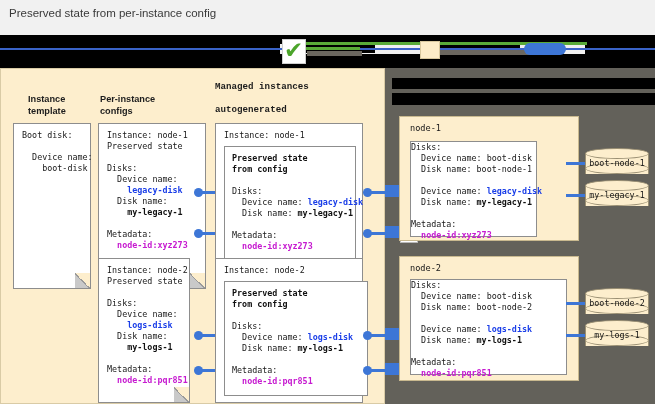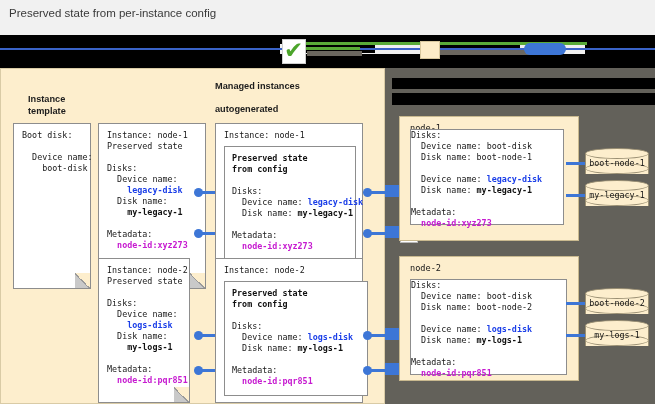--- a/index.html
+++ b/index.html
@@ -178,22 +178,26 @@
   <div class="body-area">
 
     <div class="cream-panel"></div>
     <div class="dark-panel"></div>
 
     <div class="col-head" style="left:28px;top:26px;">
       <b>Instance</b><br>
       <b>template</b>
     </div>
 
-
-    <div class="col-head" style="left:215px;top:13px;">
+    <div class="col-head" style="left:100px;top:26px;">
+      <b>Per-instance</b><br>
+      <b>configs</b>
+    </div>
+
+    <div class="col-head" style="left:215px;top:13px;font-family:Liberation Mono, monospace;">
       <b>Managed instances</b><br>
       <br>
       <b>autogenerated</b>
     </div>
 
     <div style="position:absolute;left:385px;top:10px;width:270px;height:30px;">
       <div class="redact" style="left:7px;top:0px;width:263px;height:11px;"></div>
       <div class="redact" style="left:7px;top:15px;width:263px;height:12px;"></div>
     </div>
 
@@ -250,21 +254,21 @@
     <div class="chkmark" style="left:401px;top:117px;">✔</div>
 
     <div class="dot" style="left:363px;top:161px;"></div>
     <div class="line" style="left:368px;top:164px;width:17px;"></div>
     <div class="sqr" style="left:385px;top:158px;width:18px;height:12px;"></div>
     <div class="chkbox" style="left:400px;top:156px;"></div>
     <div class="chkmark" style="left:401px;top:158px;">✔</div>
 
     <div class="nodecard" style="left:399px;top:48px;width:180px;height:125px;">
       <div class="nodelabel">node-1</div>
-      <div class="innerbox" style="left:10px;top:12px;width:154px;height:96px;">
+      <div class="innerbox" style="left:10px;top:24px;width:127px;height:96px;">
         <div class="txt mono" style="left:7px;top:5px;"><span>Disks:</span>
 <span>  Device name: boot-disk</span>
 <span>  Disk name: boot-node-1</span>
 
 <span>  Device name: </span><span class="bl">legacy-disk</span>
 <span>  Disk name: </span><span class="bd">my-legacy-1</span>
 
 <span>Metadata:</span>
 <span class="mg">  node-id:xyz273</span></div>
       </div>

